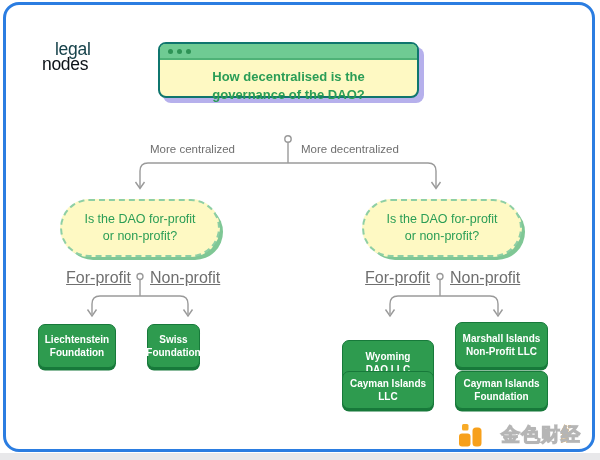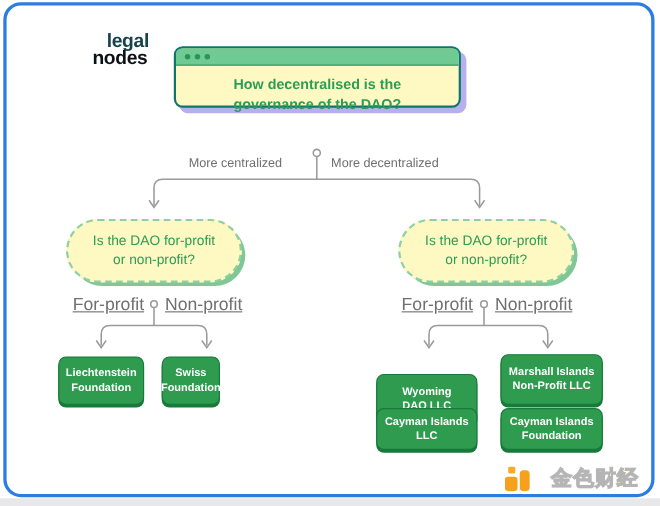--- a/index.html
+++ b/index.html
@@ -7,22 +7,22 @@
     font-family:"Liberation Sans", sans-serif; }
   .stage { position:relative; width:600px; height:460px; }
 
   .bottom-strip { position:absolute; left:0; top:453px; width:600px; height:7px;
     background:#e8e8ea; }
 
   .frame { position:absolute; left:3px; top:2px; width:592px; height:450px;
     border:3px solid #2b7de1; border-radius:16px; background:#ffffff; }
 
   
-  .logo { position:absolute; left:42px; top:30px; font-weight:bold;
-    font-size:17.5px; line-height:0.84; letter-spacing:-0.3px;margin-left:42px; }
+  .logo { position:absolute; left:42px; top:42px; font-weight:normal;
+    font-size:17.5px; line-height:0.84; letter-spacing:-0.3px; }
   .logo .l1 { color:#16424a; padding-left:13px; }
   .logo .l2 { color:#0b1117; }
 
   
   .browser { position:absolute; left:158px; top:42px; width:261px; height:56px;
     background:#fef9c3; border:2px solid #0f766e; border-radius:8px;
     box-shadow:5px 5px 0 #b6b0ec; }
   .browser-header { height:16px; background:#6fcb93; border-radius:5px 5px 0 0;
     border-bottom:2px solid #4fb277; display:flex; align-items:center;
     padding-left:8px; gap:4px; }
@@ -101,34 +101,34 @@
       <path d="M183.5,309.5 L188,316 L192.5,309.5"></path>
 
       <circle cx="440" cy="276.5" r="3" fill="#ffffff"></circle>
       <path d="M440,280 V296"></path>
       <path d="M390,314 V304 Q390,296 398,296 H490 Q498,296 498,304 V314"></path>
       <path d="M385.5,309.5 L390,316 L394.5,309.5"></path>
       <path d="M493.5,309.5 L498,316 L502.5,309.5"></path>
     </g>
   </svg>
 
-  <div class="glabel" style="left:150px; top:143px; width:128px; text-align:center;">More centralized</div>
+  <div class="glabel" style="left:150px; top:143px; width:128px; text-align:left;">More centralized</div>
   <div class="glabel" style="left:301px; top:143px;">More decentralized</div>
 
   <div class="pill" style="left:60px; top:199px;">Is the DAO for-profit
 or non-profit?</div>
   <div class="pill" style="left:362px; top:199px;">Is the DAO for-profit
 or non-profit?</div>
 
   <div class="slabel" style="left:59px; top:269px; width:72px; text-align:right;">For-profit</div>
   <div class="slabel" style="left:150px; top:269px;">Non-profit</div>
   <div class="slabel" style="left:358px; top:269px; width:72px; text-align:right;">For-profit</div>
   <div class="slabel" style="left:450px; top:269px;">Non-profit</div>
 
-  <div class="gbox" style="left:53px; top:324px; width:78px; height:44px;text-align:center;">Liechtenstein
+  <div class="gbox" style="left:38px; top:324px; width:78px; height:44px;text-align:center;">Liechtenstein
 Foundation</div>
   <div class="gbox" style="left:147px; top:324px; width:53px; height:44px;">Swiss
 Foundation</div>
 
   <div class="gbox" style="left:342px; top:340px; width:92px; height:46px;">Wyoming
 DAO LLC</div>
   <div class="gbox" style="left:455px; top:322px; width:93px; height:46px;text-align:center;">Marshall Islands
 Non-Profit LLC</div>
   <div class="gbox" style="left:342px; top:371px; width:92px; height:38px;">Cayman Islands
 LLC</div>

